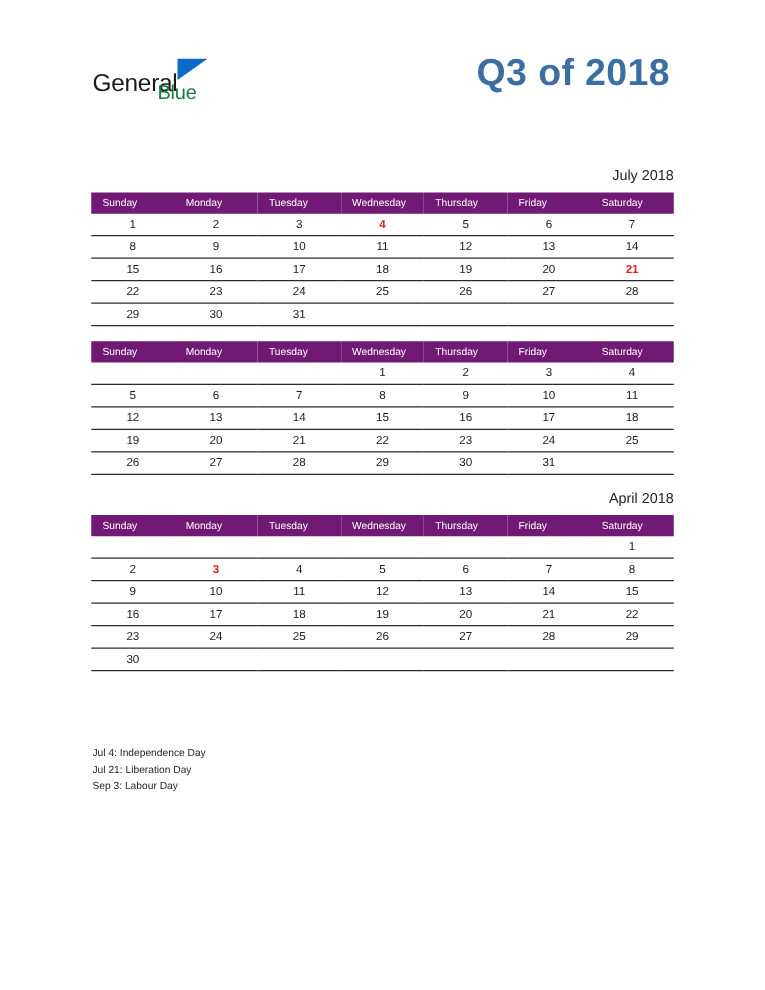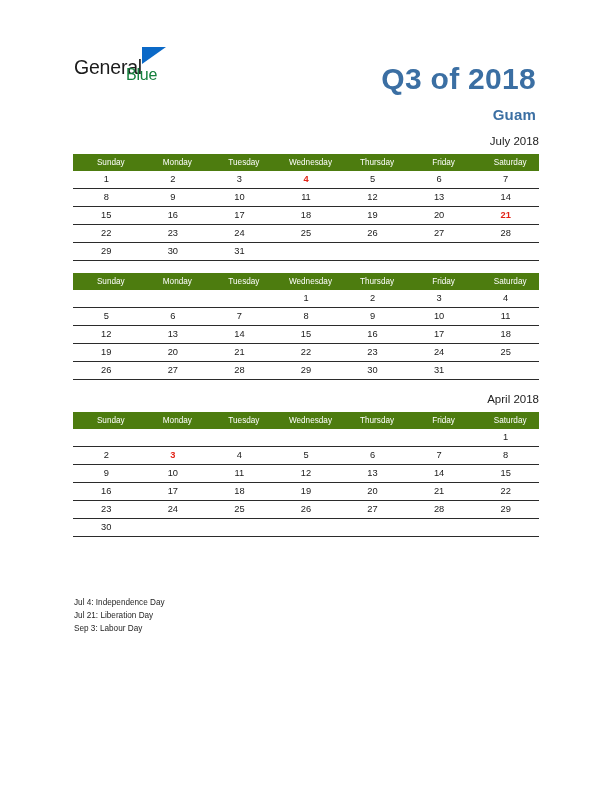--- a/index.html
+++ b/index.html
@@ -60,21 +60,20 @@
     color: #15803d;
     letter-spacing: -0.2px;
     line-height: 22px;
   }
 
   .title-block {
     position: absolute;
     right: 76px;
     top: 42px;
     text-align: right;
-    margin-top: 20px;
   }
   .quarter-title {
     font-size: 30px;
     font-weight: bold;
     color: #3b6fa3;
     line-height: 34px;
     letter-spacing: 0.3px;
   }
   .region-title {
     font-size: 15px;
@@ -103,25 +102,25 @@
     padding-bottom: 6px;
     line-height: 14px;
   }
 
   table.cal {
     border-collapse: collapse;
     width: 466px;
     table-layout: fixed;
   }
   table.cal th {
-    background: #4d7c0f;
+    background: #701a75;
     color: #ffffff;
     font-size: 8.2px;
     font-weight: normal;
-    text-align: center;
+    text-align: left;
     padding: 4px 0 4px 9px;
     height: 8px;
     line-height: 9px;
     border: none;
   }
   table.cal td {
     text-align: center;
     font-size: 9.3px;
     color: #1a1a1a;
     height: 10px;
@@ -159,21 +158,20 @@
 <div class="page-header">
 
   <div class="logo">
     <span class="logo-general">General</span>
     <span class="logo-tri"></span>
     <span class="logo-blue">Blue</span>
   </div>
 
   <div class="title-block">
     <div class="quarter-title">Q3 of 2018</div>
-    <div class="region-title">Guam</div>
   </div>
 
 </div>
 
 <div class="months">
     <div class="month-block">
       <div class="month-name">July 2018</div>
       <table class="cal">
         <thead>
           <tr>

